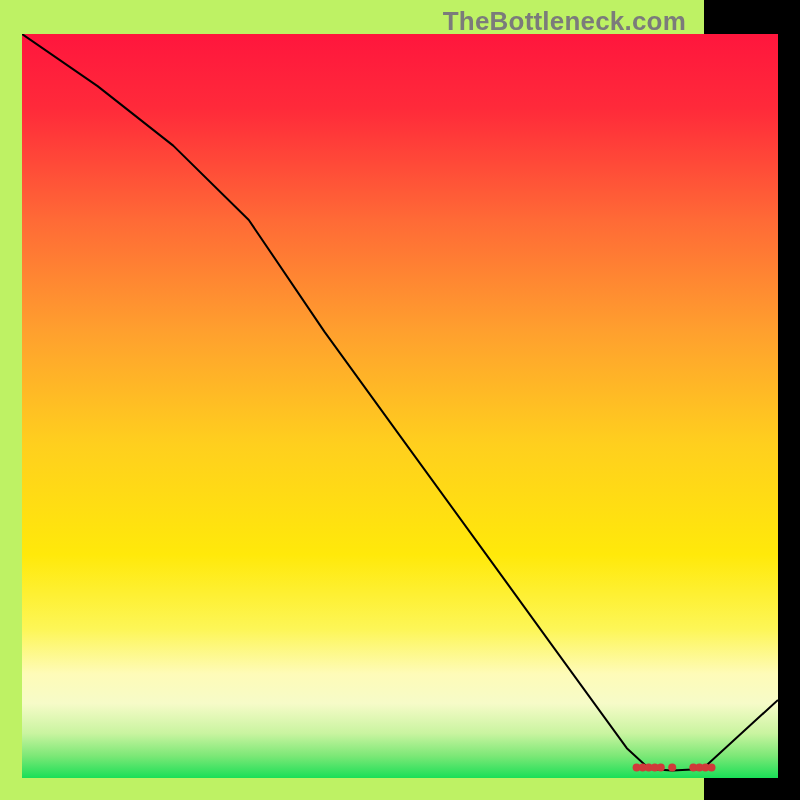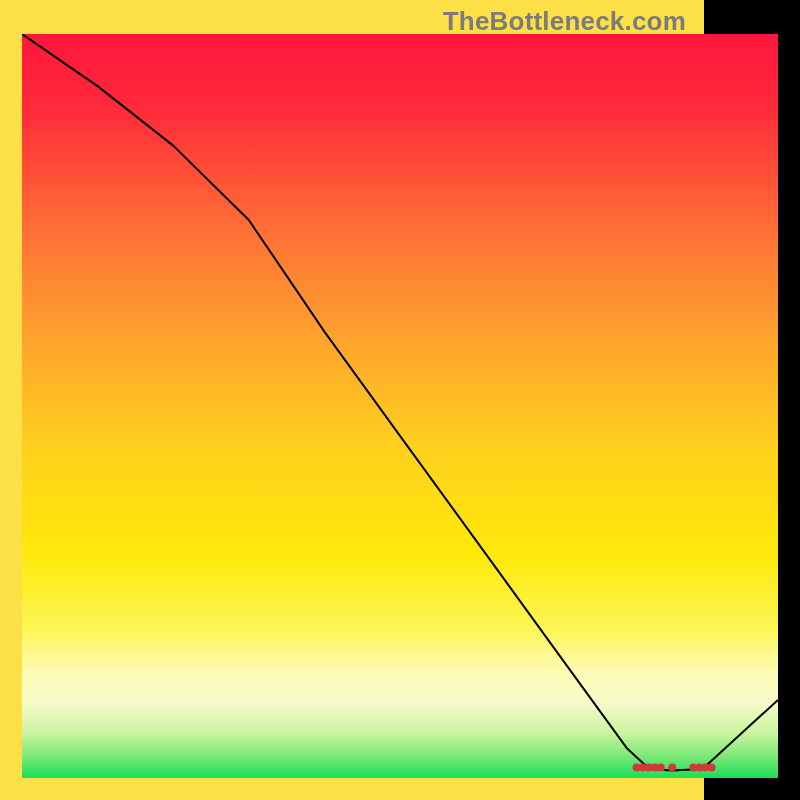--- a/index.html
+++ b/index.html
@@ -1,21 +1,21 @@
 <!DOCTYPE html>
 <html><head>
 <meta charset="utf-8">
 <style>
 * { margin: 0; padding: 0; box-sizing: border-box; }
 html, body { width: 800px; height: 800px; background: #000; overflow: hidden; }
 .frame {
   position: relative;
   width: 704px;
   height: 800px;
-  background: #fde047;
+  background: #bef264;
 }
 .watermark {
   position: absolute;
   top: 6px;
   right: 18px;
   font-family: Arial, Helvetica, sans-serif;
   font-size: 26px;
   font-weight: 600;
   color: #7b7b7b;
   letter-spacing: 0.2px;

